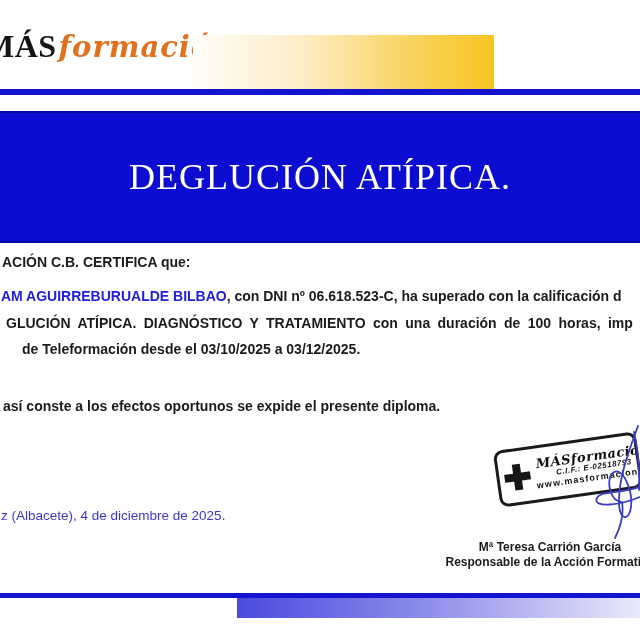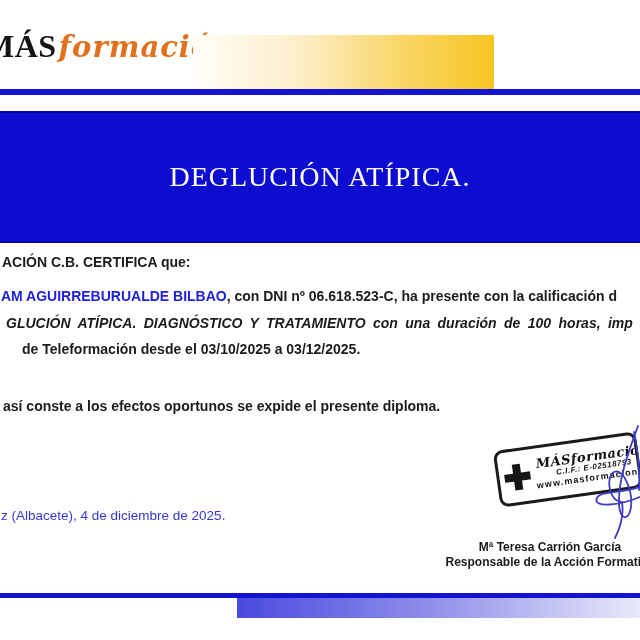--- a/index.html
+++ b/index.html
@@ -25,36 +25,36 @@
   }
   .rule-top{position:absolute;left:0;top:89px;width:640px;height:6px;background:#1414CF;}
   
   .title-box{
     position:absolute;left:-6px;top:111px;width:652px;height:132px;
     background:#0D0DD1;border:2px solid #0606A0;box-sizing:border-box;
     display:flex;flex-direction:column;align-items:center;justify-content:center;
     color:#ffffff;text-align:center;
   }
   .title-line1{
-    font-family:"Liberation Serif",serif;font-size:28px;line-height:1.08;
+    font-family:"Liberation Serif",serif;font-size:36px;line-height:1.08;
     letter-spacing:1px;white-space:nowrap;
   }
   .title-line2{
     font-family:"Liberation Serif",serif;font-size:37px;line-height:1.08;
     letter-spacing:.5px;white-space:nowrap;
   }
   
   .bodyline{
     position:absolute;font-size:14px;font-weight:700;color:#1b1b1b;
     white-space:nowrap;line-height:1;
   }
   .certifies{left:2px;top:255px;}
   .pline1{left:-3px;top:289px;}
   .pline1 .student{color:#2020DC;}
-  .pline2{left:6px;top:316px;word-spacing:3.5px;font-style:italic;}
+  .pline2{left:6px;top:316px;word-spacing:3.5px;}
   .pline3{left:22px;top:342px;}
   .closing{left:3px;top:399px;}
   .dateline{
     position:absolute;left:1px;top:509px;font-size:13.5px;font-weight:400;
     color:#3838CF;white-space:nowrap;line-height:1;
   }
   
   .stamp{
     position:absolute;left:496px;top:441px;width:144px;height:57px;
     transform:rotate(-8deg);border:3px solid #1a1a1a;border-radius:9px;
@@ -103,21 +103,21 @@
   <div class="gold-bar"></div>
   <div class="rule-top"></div>
 
   <div class="title-box">
     <div class="title-line1">DEGLUCIÓN ATÍPICA.</div>
   </div>
 
   <div class="bodyline certifies">ACIÓN C.B. CERTIFICA que:</div>
 
   <div class="bodyline pline1">
-    <span class="student">IAM AGUIRREBURUALDE BILBAO</span><span>, con DNI nº 06.618.523-C, ha presente con la calificación d</span>
+    <span class="student">IAM AGUIRREBURUALDE BILBAO</span><span>, con DNI nº 06.618.523-C, ha superado con la calificación d</span>
   </div>
 
   <div class="bodyline pline2">
     <span>GLUCIÓN ATÍPICA. DIAGNÓSTICO Y TRATAMIENTO</span><span> con una duración de 100 horas, imp</span>
   </div>
 
   <div class="bodyline pline3">de Teleformación desde el 03/10/2025 a 03/12/2025.</div>
 
   <div class="bodyline closing">así conste a los efectos oportunos se expide el presente diploma.</div>
 

